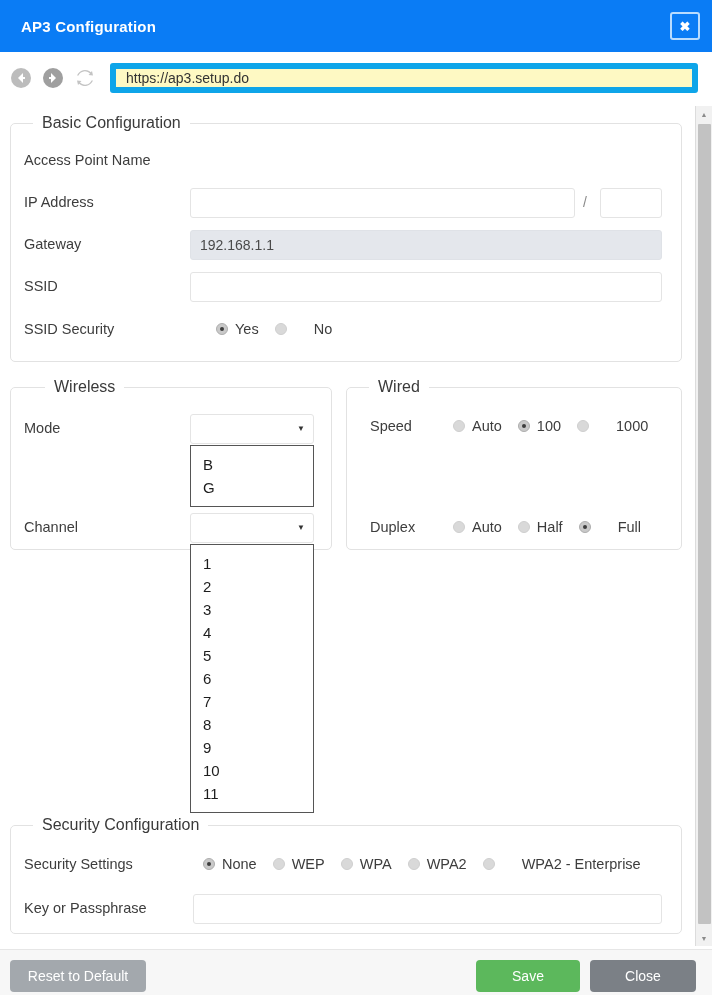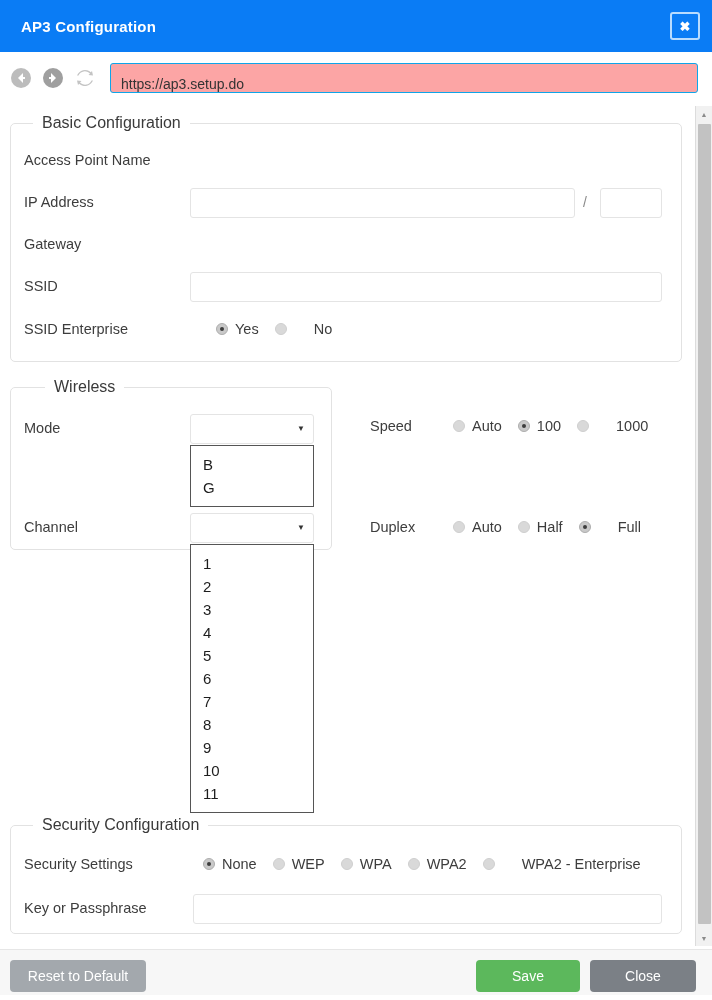--- a/index.html
+++ b/index.html
@@ -66,25 +66,25 @@
     flex: none;
     display: flex;
     align-items: center;
     justify-content: center;
     cursor: pointer;
   }
   .urlbar {
     flex: 1;
     height: 30px;
     margin-left: 8px;
-    border: 1px solid #0ea5e9;
+    border: 6px solid #0ea5e9;
     border-radius: 3px;
-    background: #fca5a5;
-    display: flex;
-    align-items: flex-end;
+    background: #fef9c3;
+    display: flex;
+    align-items: center;
     padding: 0 10px;
     box-sizing: border-box;
     font-size: 14px;
     color: #333333;
     cursor: text;
   }
 
   
   .content {
     position: absolute;
@@ -332,30 +332,33 @@
     <span class="ph"></span>
   </div>
   <div style="position:absolute; left:583px; top:90px; font-size:14px; color:#8a8a8a;">/</div>
   <div class="tinput" style="position:absolute; left:600px; top:84px; width:62px;">
     <span></span>
   </div>
 
   <div class="row" style="left:24px; top:132px;">
     <span class="lbl">Gateway</span>
   </div>
+  <div class="tinput readonly" style="position:absolute; left:190px; top:126px; width:472px;">
+    <span>192.168.1.1</span>
+  </div>
 
   <div class="row" style="left:24px; top:174px;">
     <span class="lbl">SSID</span>
   </div>
   <div class="tinput" style="position:absolute; left:190px; top:168px; width:472px;">
     <span></span>
   </div>
 
   <div class="row" style="left:24px; top:217px;">
-    <span class="lbl">SSID Enterprise</span>
+    <span class="lbl">SSID Security</span>
   </div>
   <div class="radio-group" style="position:absolute; left:216px; top:217px;">
     <span class="radio-item">
       <span class="dot on"></span>
       <span class="radio-label">Yes</span>
     </span>
     <span class="radio-item">
       <span class="dot"></span>
       <span class="radio-label">No</span>
     </span>
@@ -391,20 +394,23 @@
     <div class="opt">4</div>
     <div class="opt">5</div>
     <div class="opt">6</div>
     <div class="opt">7</div>
     <div class="opt">8</div>
     <div class="opt">9</div>
     <div class="opt">10</div>
     <div class="opt">11</div>
   </div>
 
+  <fieldset class="panel" id="panel-wired">
+    <legend>Wired</legend>
+  </fieldset>
 
   <div class="row" style="left:370px; top:314px;">
     <span class="lbl">Speed</span>
   </div>
   <div class="radio-group" style="position:absolute; left:453px; top:314px;">
     <span class="radio-item">
       <span class="dot"></span>
       <span class="radio-label">Auto</span>
     </span>
     <span class="radio-item">

